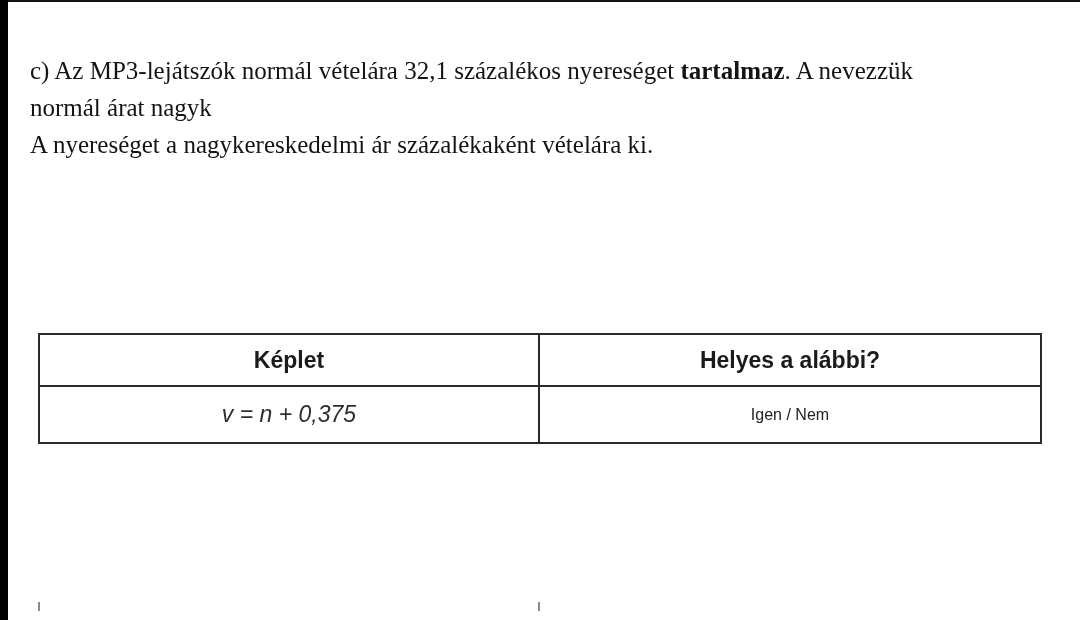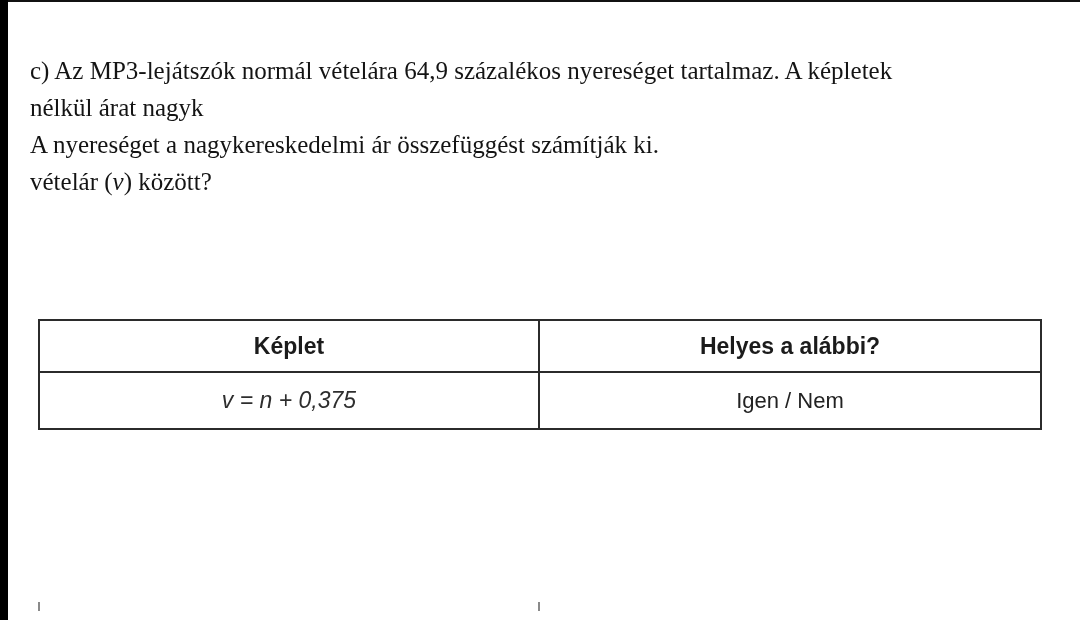--- a/index.html
+++ b/index.html
@@ -26,27 +26,27 @@
   }
   .intro {
     position: absolute;
     left: 30px;
     top: 52px;
     font-size: 25px;
     line-height: 37px;
     white-space: nowrap;
   }
   .intro .line { height: 37px; }
-  .intro b { font-weight: normal; }
+  .intro b { font-weight: bold; }
   .intro i { font-style: italic; }
 
   table.ftable {
     position: absolute;
     left: 38px;
-    top: 319px;
+    top: 333px;
     width: 1002px;
     border-collapse: collapse;
     table-layout: fixed;
     font-family: "Liberation Sans", sans-serif;
   }
   table.ftable th, table.ftable td {
     border: 2px solid #2b2b2b;
     text-align: center;
     vertical-align: middle;
     padding: 0;
@@ -60,21 +60,21 @@
     font-weight: bold;
     color: #1b1b1b;
   }
   table.ftable td { height: 55px; }
   td.formula {
     font-style: italic;
     font-size: 23px;
     color: #2e2e2e;
   }
   td.answer {
-    font-size: 22px;
+    font-size: 16px;
     color: #222;
     margin-top: 8px;
   }
   .stub {
     position: absolute;
     width: 2px;
     height: 9px;
     top: 602px;
     background: #8a8a8a;
   }
@@ -82,24 +82,23 @@
   .stub-mid  { left: 538px; }
 </style>
 </head>
 <body>
 
 <div class="page">
   <div class="top-rule"></div>
   <div class="left-bar"></div>
 
   <div class="intro">
-    <div class="line"><span>c) Az MP3-lejátszók normál vételára 64,9 százalékos nyereséget </span><b>tartalmaz</b><span>. A képletek</span></div>
-    <div class="line"><span>nélkül árat nagyk</span></div>
-    <div class="line"><span>A nyereséget a nagykereskedelmi ár összefüggést számítják ki.</span></div>
-    <div class="line"><span>vételár (</span><i>v</i><span>) között?</span></div>
+    <div class="line"><span>c) Az MP3-lejátszók normál vételára 32,1 százalékos nyereséget </span><b>tartalmaz</b><span>. A nevezzük</span></div>
+    <div class="line"><span>normál árat nagyk</span></div>
+    <div class="line"><span>A nyereséget a nagykereskedelmi ár százalékaként vételára ki.</span></div>
   </div>
 
   <table class="ftable">
     <colgroup>
         <col class="c1">
         <col class="c2">
       </colgroup>
     <thead>
       <tr>
         <th>Képlet</th>

